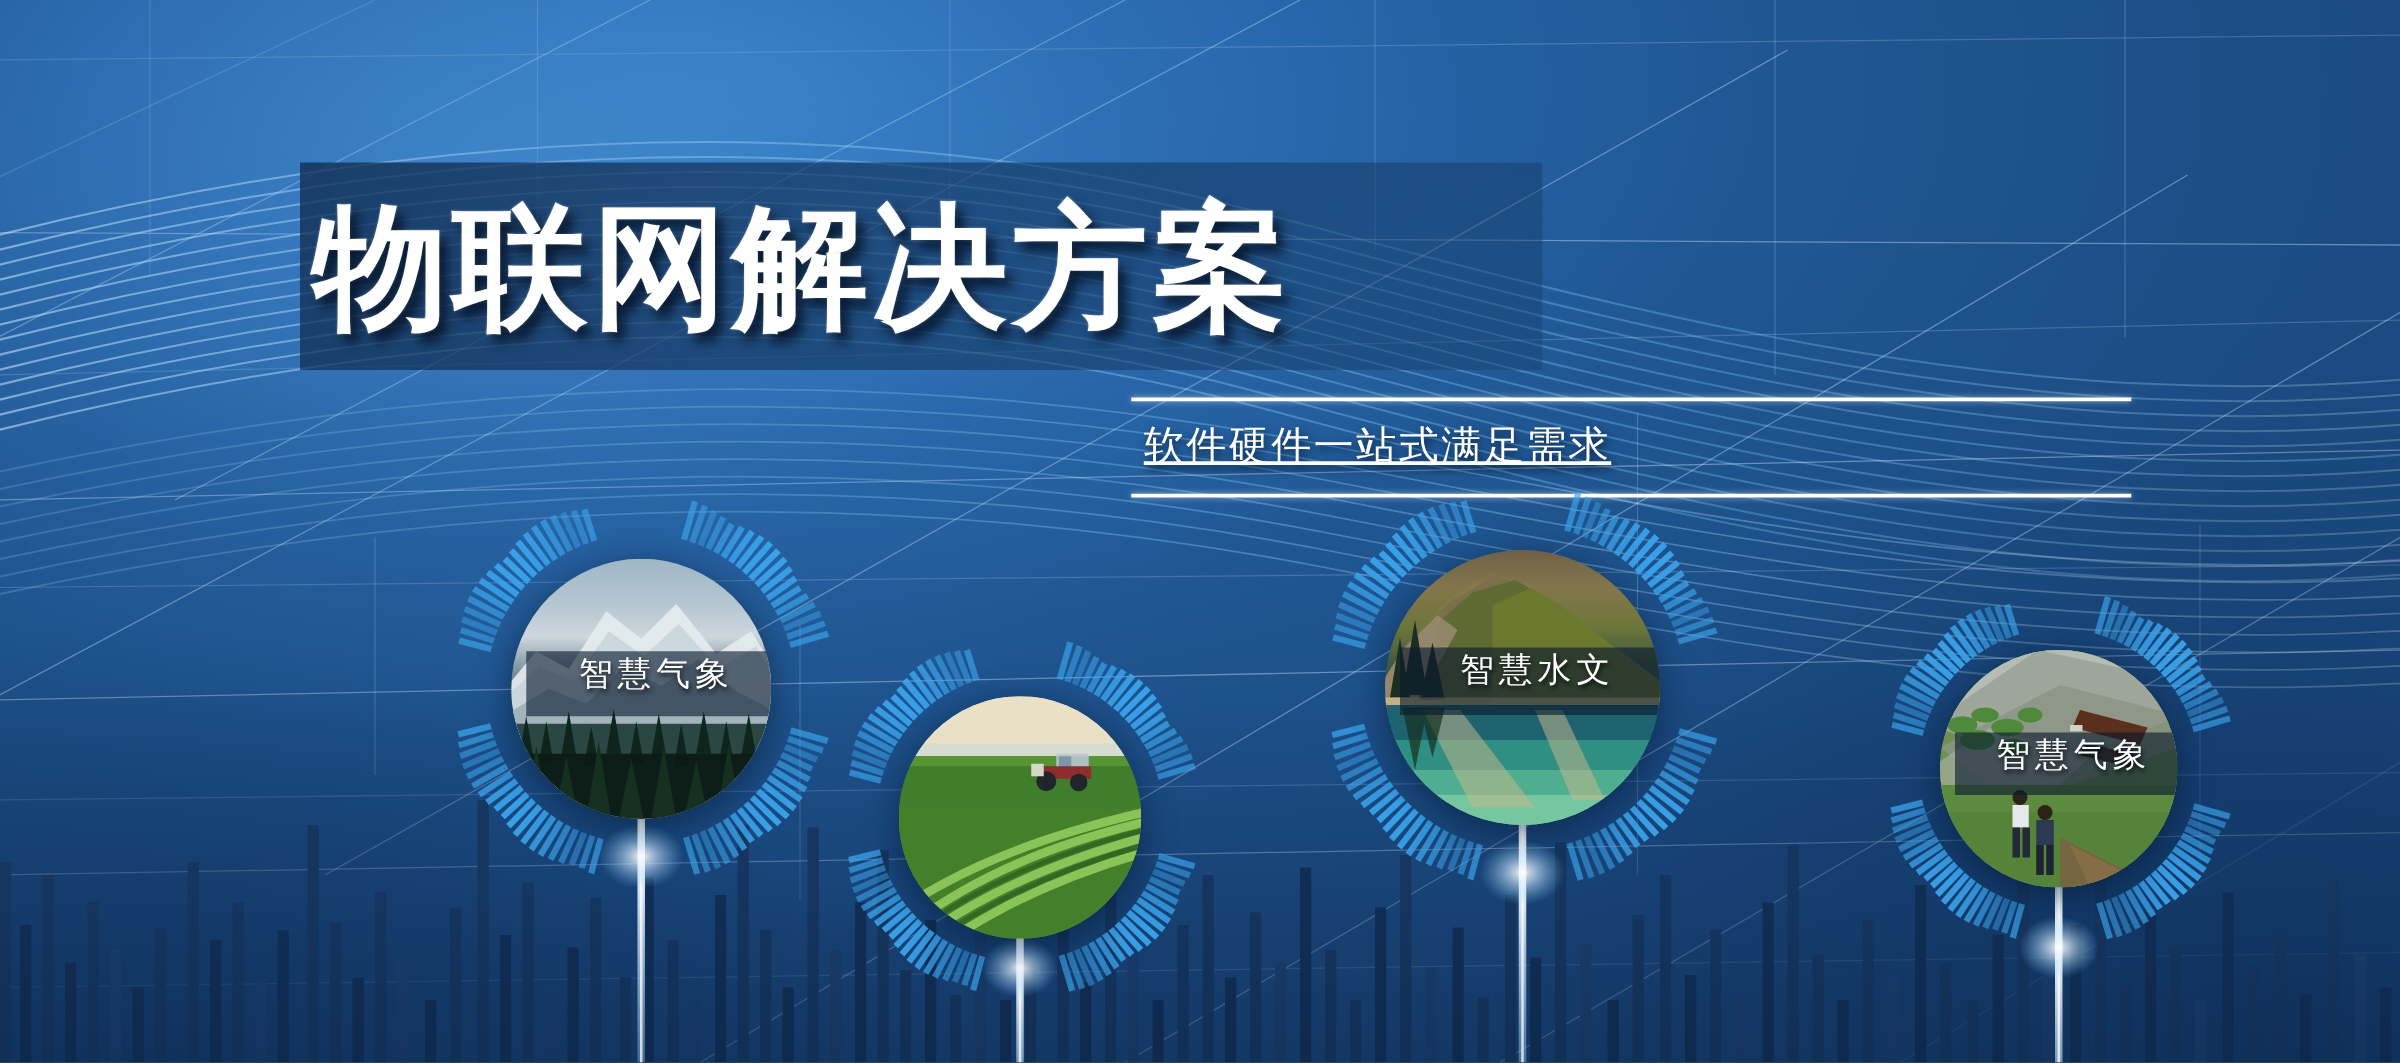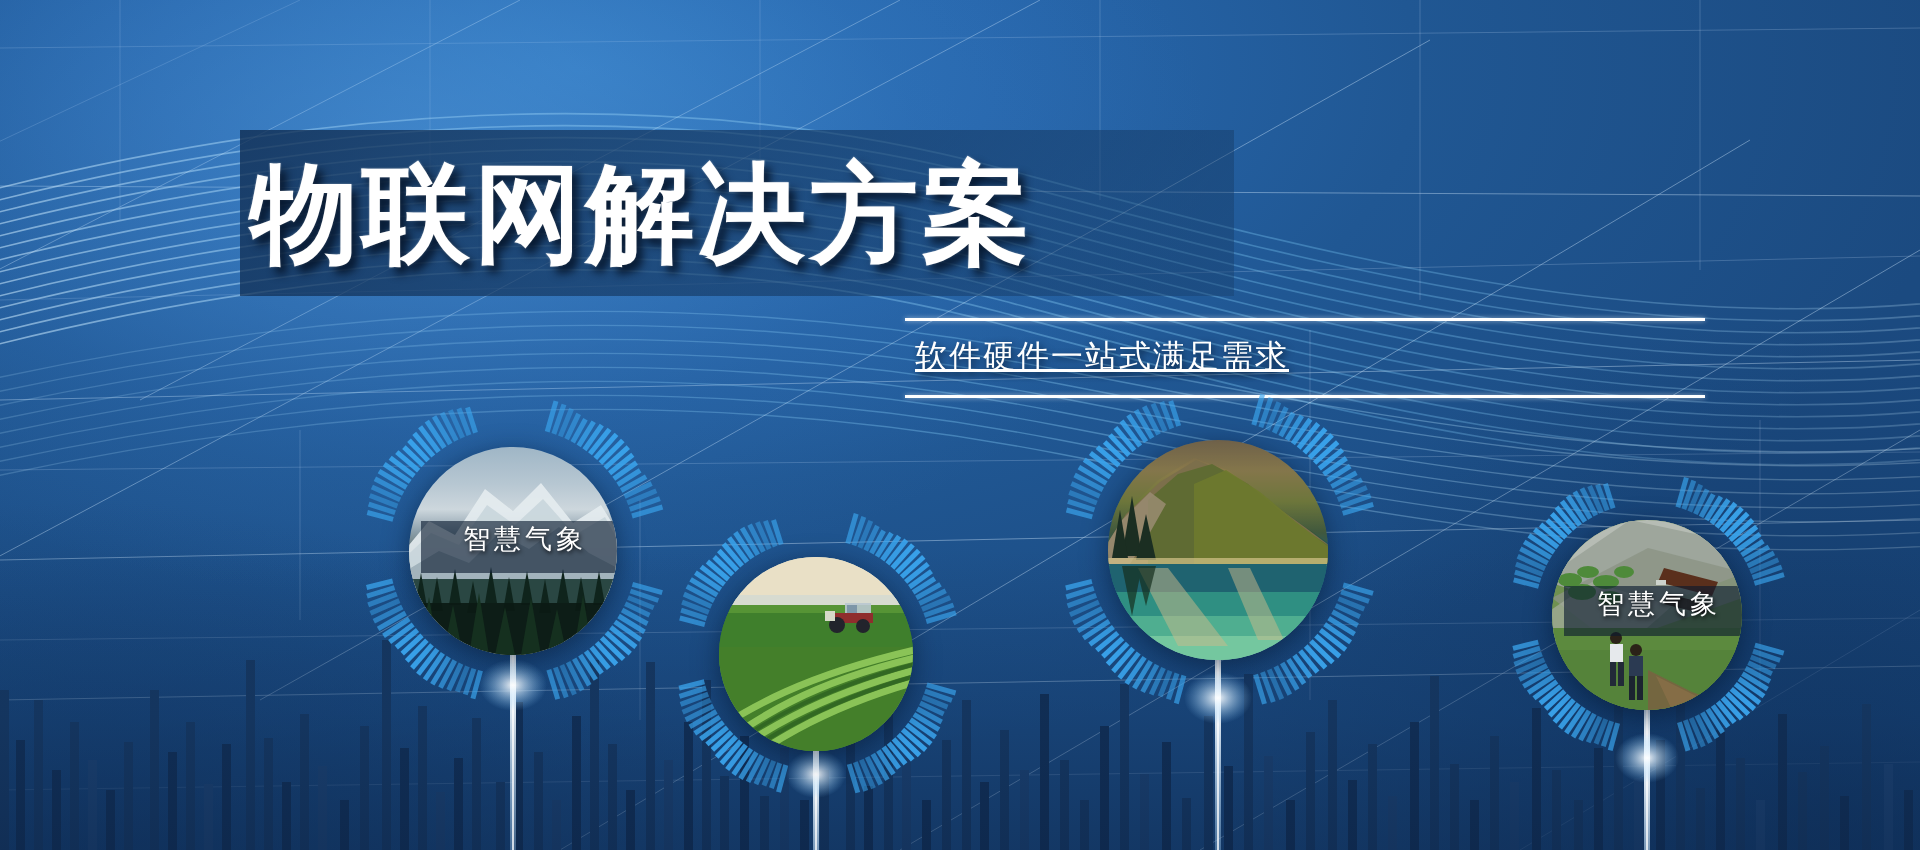--- a/index.html
+++ b/index.html
@@ -691,20 +691,23 @@
         <rect x="0" y="196" width="220" height="26" fill="#74c79f"></rect>
         <g opacity=".5" fill="#cbb98a">
           <polygon points="30,128 70,206 120,206 60,128"></polygon>
           <polygon points="120,128 150,200 176,200 142,128"></polygon>
         </g>
         <g fill="#16301f" opacity=".7">
           <polygon points="14,126 24,176 34,126"></polygon>
             <polygon points="28,126 38,166 48,126"></polygon>
         </g>
       </svg>
+      <div class="label-band" style="top:78px;height:54px;">
+        <span>智慧水文</span>
+      </div>
     </div>
   </div>
 
   <div class="node" style="left:1480px;top:448px;width:334px;height:334px;">
     <svg class="beam" width="334" height="380" viewBox="0 0 334 380" style="left:0;top:150px;">
       <defs>
         <linearGradient id="bm4" x1="0" y1="0" x2="0" y2="1">
           <stop offset="0%" stop-color="#ffffff" stop-opacity=".0"></stop>
           <stop offset="24%" stop-color="#d9eeff" stop-opacity=".85"></stop>
           <stop offset="42%" stop-color="#ffffff" stop-opacity="1"></stop>

